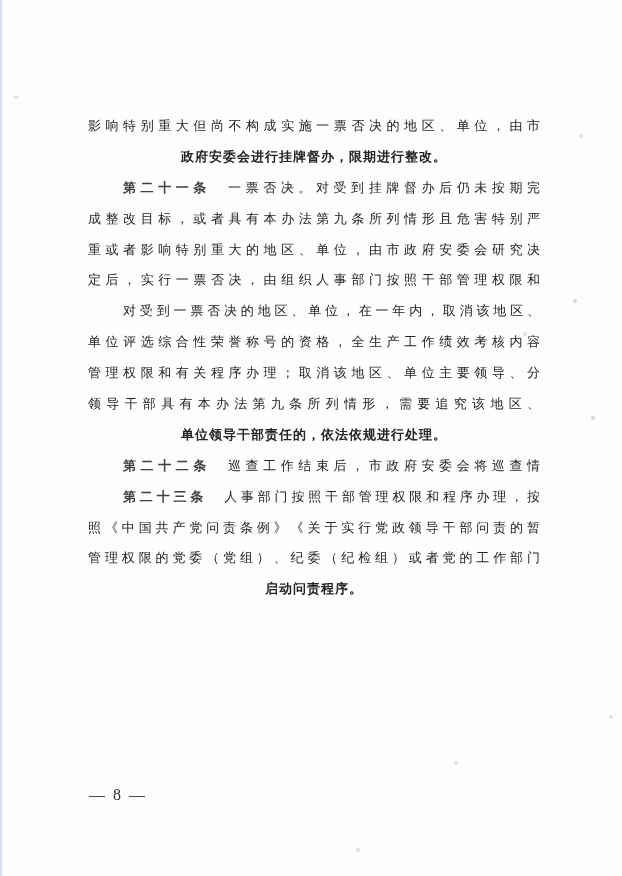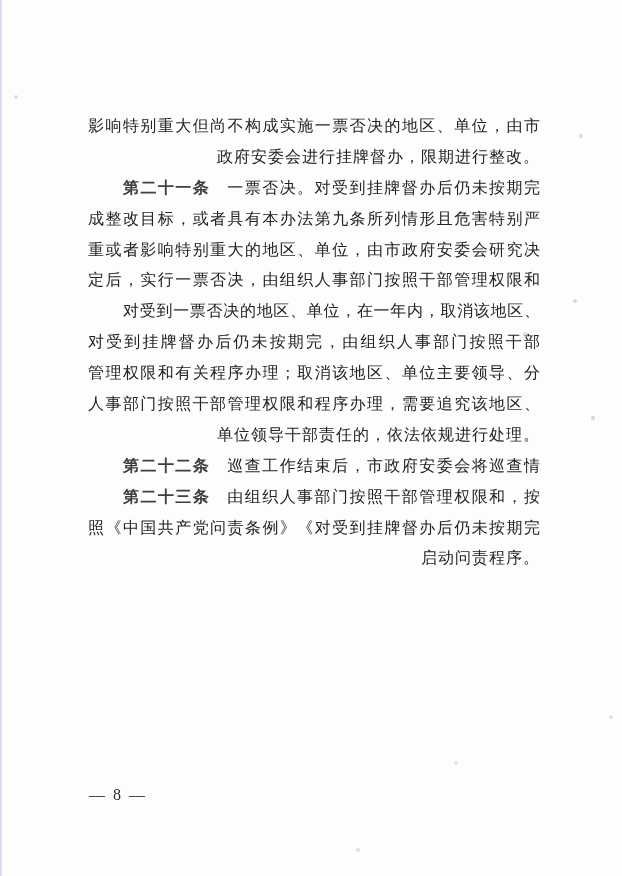--- a/index.html
+++ b/index.html
@@ -44,32 +44,33 @@
   .text-block {
     position: absolute;
     left: 88px;
     top: 111px;
     width: 452px;
     color: #232323;
   }
   .line {
     height: 30.9px;
     line-height: 30.9px;
-    font-size: 16px;
+    font-size: 13px;
     white-space: normal;
     overflow: hidden;
   }
   .line.fill {
     text-align: justify;
     text-align-last: justify;
     text-justify: inter-ideograph;
   }
   .line.end {
-    text-align: right;
+    text-align: center;
     letter-spacing: 1px;
+    font-weight: bold;
   }
   .line.indent {
     padding-left: 35px;
   }
   .art {
     font-family: "Liberation Sans", "DejaVu Sans", sans-serif;
     font-weight: 700;
     color: #404040;
     margin-right: 17px;
   }
@@ -90,23 +91,24 @@
 <div class="scan-specks"></div>
 
 <div class="text-block" id="text-block">
     <div class="line fill"><span>影响特别重大但尚不构成实施一票否决的地区、单位，由市</span></div>
     <div class="line end"><span>政府安委会进行挂牌督办，限期进行整改。</span></div>
     <div class="line fill indent"><span class="art">第二十一条</span><span>一票否决。对受到挂牌督办后仍未按期完</span></div>
     <div class="line fill"><span>成整改目标，或者具有本办法第九条所列情形且危害特别严</span></div>
     <div class="line fill"><span>重或者影响特别重大的地区、单位，由市政府安委会研究决</span></div>
     <div class="line fill"><span>定后，实行一票否决，由组织人事部门按照干部管理权限和</span></div>
     <div class="line fill indent"><span>对受到一票否决的地区、单位，在一年内，取消该地区、</span></div>
-    <div class="line fill"><span>对受到挂牌督办后仍未按期完，由组织人事部门按照干部</span></div>
+    <div class="line fill"><span>单位评选综合性荣誉称号的资格，全生产工作绩效考核内容</span></div>
     <div class="line fill"><span>管理权限和有关程序办理；取消该地区、单位主要领导、分</span></div>
-    <div class="line fill"><span>人事部门按照干部管理权限和程序办理，需要追究该地区、</span></div>
+    <div class="line fill"><span>领导干部具有本办法第九条所列情形，需要追究该地区、</span></div>
     <div class="line end"><span>单位领导干部责任的，依法依规进行处理。</span></div>
     <div class="line fill indent"><span class="art">第二十二条</span><span>巡查工作结束后，市政府安委会将巡查情</span></div>
-    <div class="line fill indent"><span class="art">第二十三条</span><span>由组织人事部门按照干部管理权限和，按</span></div>
-    <div class="line fill"><span>照《中国共产党问责条例》《对受到挂牌督办后仍未按期完</span></div>
+    <div class="line fill indent"><span class="art">第二十三条</span><span>人事部门按照干部管理权限和程序办理，按</span></div>
+    <div class="line fill"><span>照《中国共产党问责条例》《关于实行党政领导干部问责的暂</span></div>
+    <div class="line fill"><span>管理权限的党委（党组）、纪委（纪检组）或者党的工作部门</span></div>
     <div class="line end"><span>启动问责程序。</span></div>
   </div>
 
 <div class="page-footer">— 8 —</div>
 
 </body></html>

